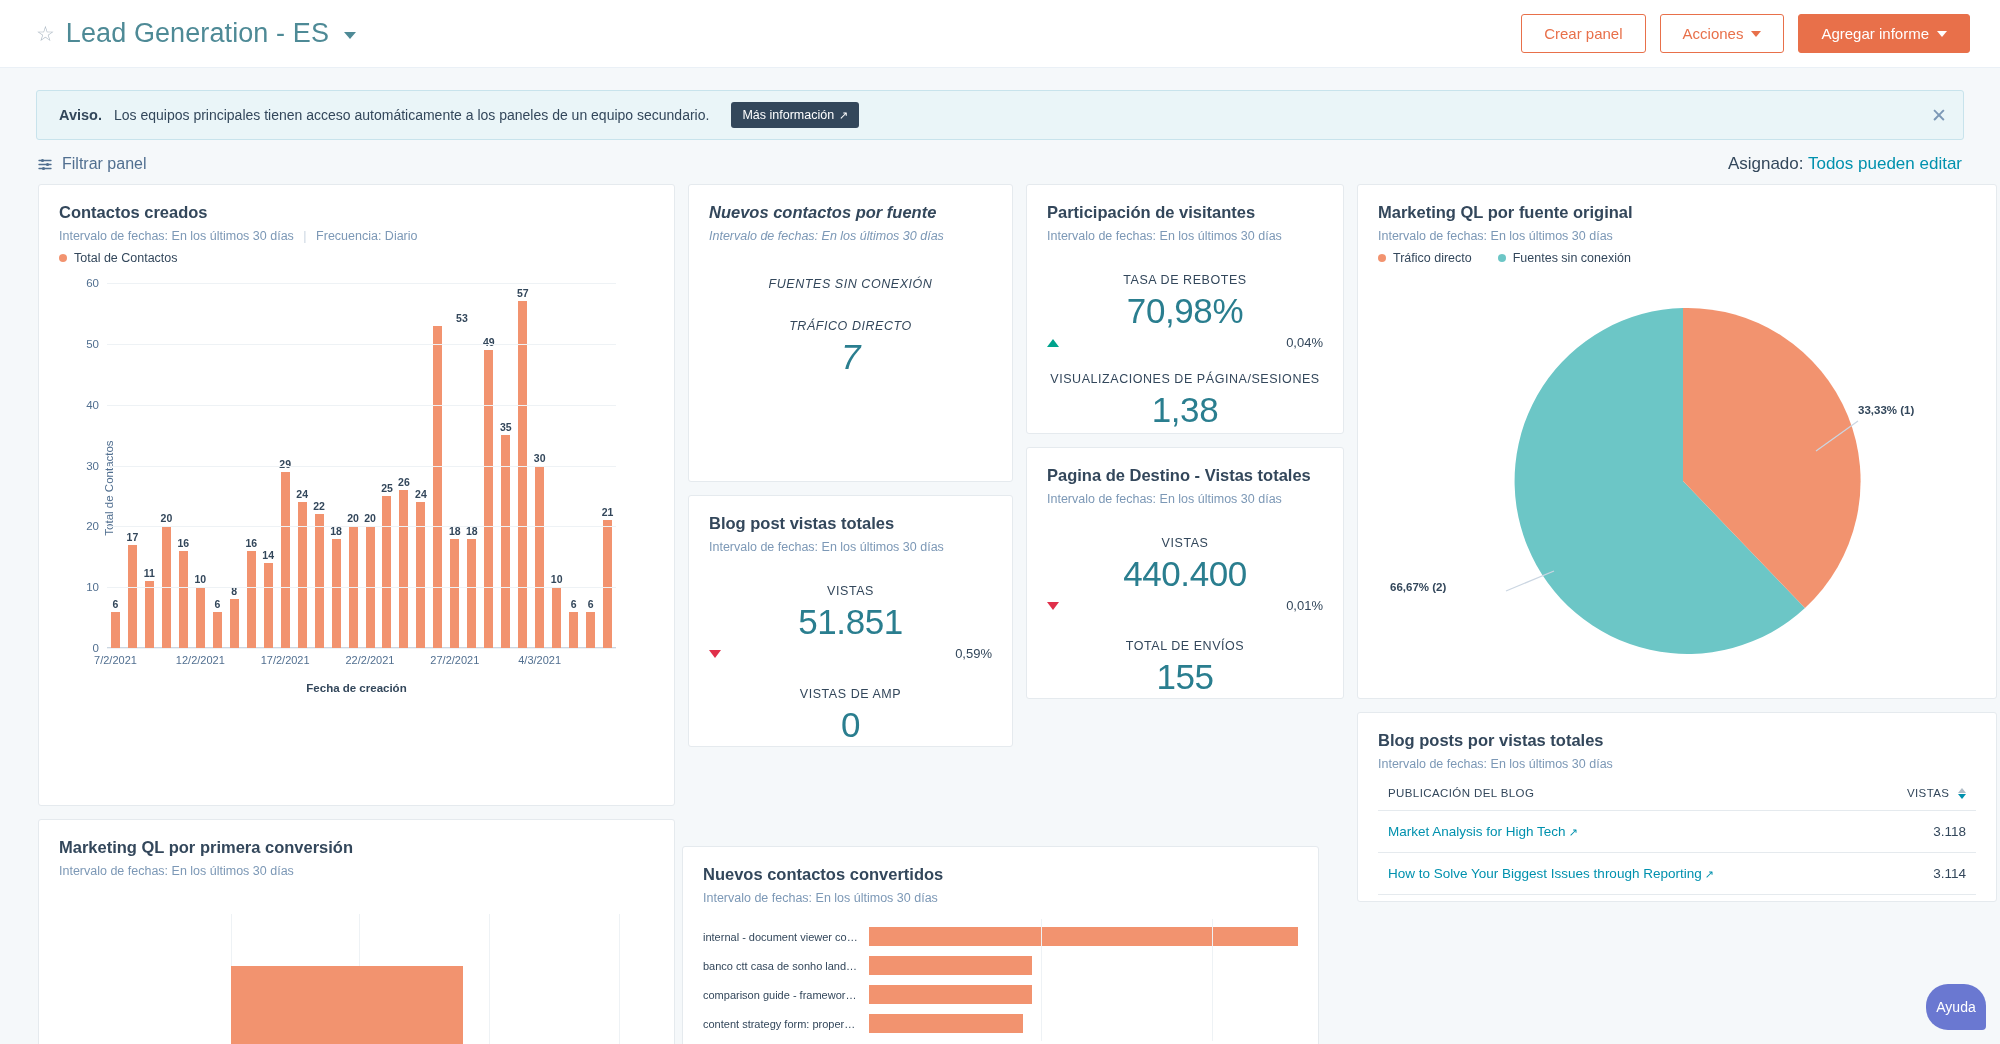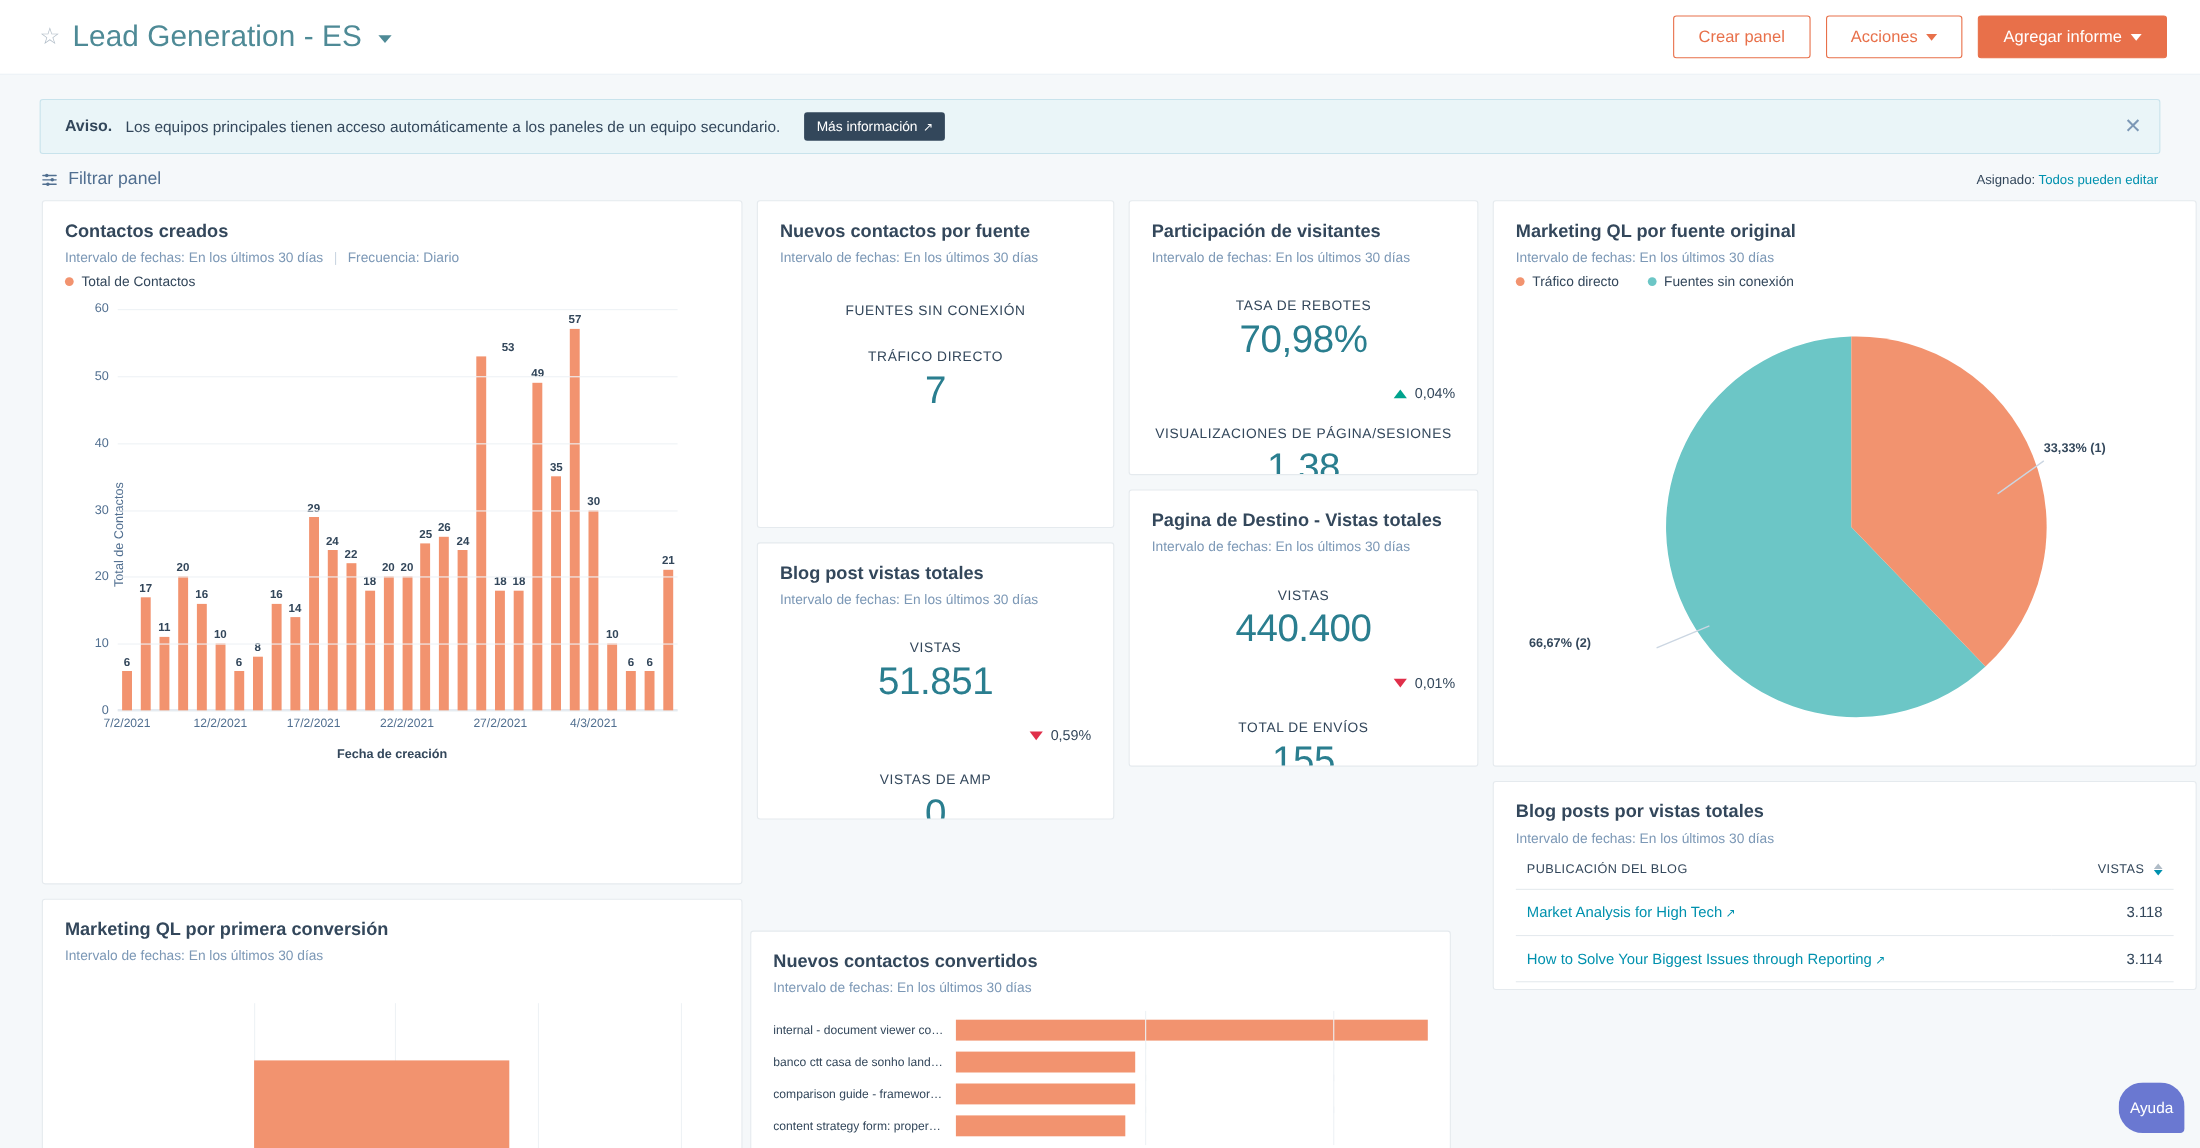--- a/index.html
+++ b/index.html
@@ -95,21 +95,21 @@
     line-height: 1;
   }
 
   
   .filterrow {
     display: flex; align-items: center; justify-content: space-between;
     padding: 14px 8px 10px 8px;
   }
   .filter-left { display: flex; align-items: center; gap: 9px; cursor: pointer; }
   .filter-label { font-size: 16px; color: #516f90; }
-  .filter-right { font-size: 12px; color: #33475b; }
+  .filter-right { font-size: 17px; color: #33475b; }
   .filter-right a { color: #0091ae; text-decoration: none; cursor: pointer; }
 
   
   .grid {
     display: grid;
     grid-template-columns: 637px 325px 318px 640px;
     gap: 13px;
     padding: 0 8px;
     align-items: start;
   }
@@ -136,22 +136,22 @@
   .kpi-block { text-align: center; }
   .kpi-label {
     font-size: 12.5px; letter-spacing: .55px; color: #33475b;
     text-transform: uppercase; font-weight: 400;
   }
   .kpi-value {
     font-size: 35px; color: #2a7e8f; font-weight: 400;
     margin-top: 4px; letter-spacing: -.4px;
   }
   .kpi-delta {
-    font-size: 13px; color: #33475b; margin-top: 21px;
-    display: flex; align-items: center; justify-content: flex-end; gap: 7px;
+    font-size: 13px; color: #33475b; margin-top: 4px;
+    display: flex; align-items: center; justify-content: space-between; gap: 7px;
   }
   .tri-up {
     width: 0; height: 0;
     border-left: 6px solid transparent;
     border-right: 6px solid transparent;
     border-bottom: 8px solid #00a38d;
   }
   .tri-down {
     width: 0; height: 0;
     border-left: 6px solid transparent;
@@ -482,21 +482,21 @@
           <div class="hbar-gridv" style="left:560px;top:0;bottom:0;"></div>
           <div style="position:absolute;left:172px;top:52px;width:232px;height:110px;background:#f2936f;"></div>
 
         </div>
       </div>
 
     </div>
 
     <div class="col">
 
-      <div class="card" style="height:298px;">
+      <div class="card" style="height:298px;font-style:italic;">
         <div class="card-title">Nuevos contactos por fuente</div>
         <div class="card-sub">Intervalo de fechas: En los últimos 30 días</div>
         <div class="kpi-block" style="margin-top:34px;">
           <div class="kpi-label">FUENTES SIN CONEXIÓN</div>
         </div>
         <div class="kpi-block" style="margin-top:28px;">
           <div class="kpi-label">TRÁFICO DIRECTO</div>
           <div class="kpi-value">7</div>
         </div>
 

